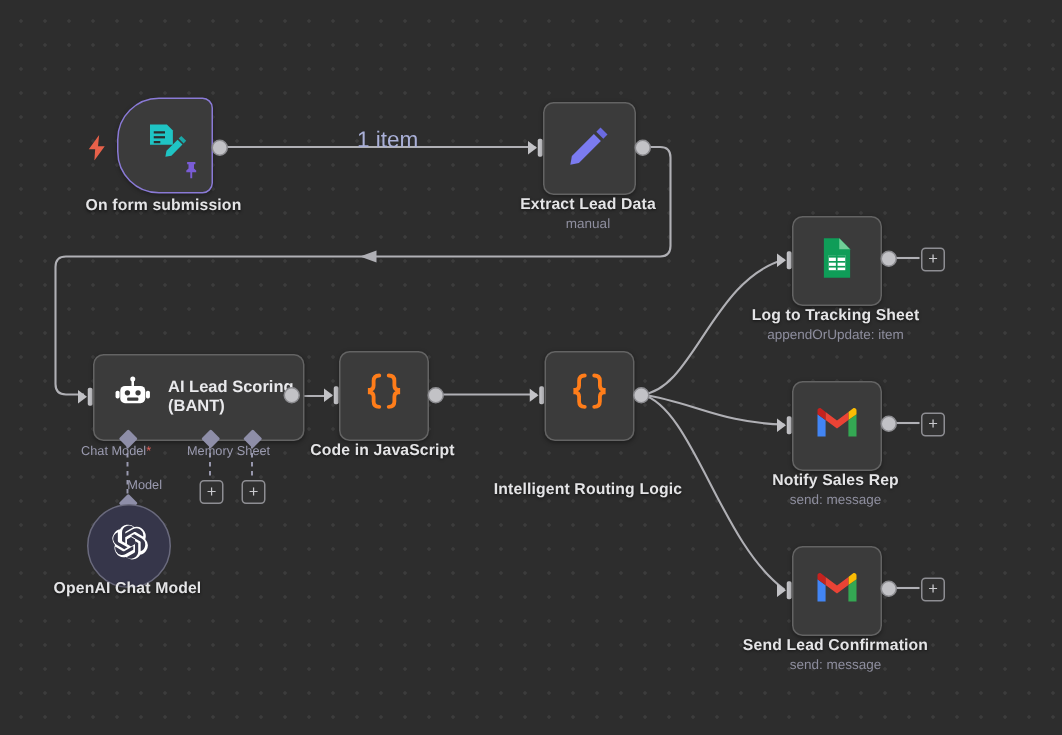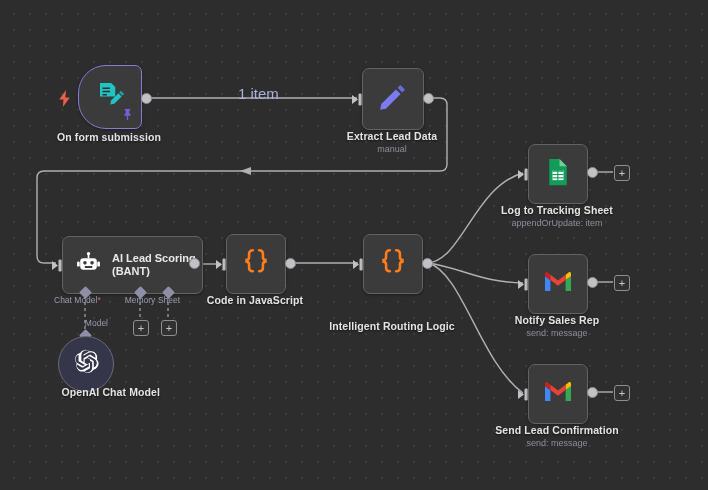--- a/index.html
+++ b/index.html
@@ -188,21 +188,21 @@
 
   <div class="node">
     <div class="diamond" style="left:81px;top:331px;"></div>
     <div class="circ" style="left:58px;top:336px;">
       <span class="icon">
         <svg width="28" height="28" viewBox="0 0 24 24">
           <path fill="#ffffff" d="M21.3 9.8a5.3 5.3 0 0 0-.46-4.37 5.4 5.4 0 0 0-5.8-2.58A5.35 5.35 0 0 0 6.9 4.2a5.34 5.34 0 0 0-3.57 2.6 5.36 5.36 0 0 0 .66 6.3 5.3 5.3 0 0 0 .46 4.37 5.4 5.4 0 0 0 5.81 2.58 5.34 5.34 0 0 0 8.13-1.35 5.34 5.34 0 0 0 3.57-2.6 5.36 5.36 0 0 0-.66-6.3zm-8.04 11.2a3.98 3.98 0 0 1-2.56-.92l.13-.07 4.25-2.45a.69.69 0 0 0 .35-.6V10.9l1.8 1.04c.2.01.03.03.03.05v4.96a4 4 0 0 1-4 3.99zM4.66 16.8a3.97 3.97 0 0 1-.48-2.67l.13.08 4.25 2.45c.22.13.48.13.7 0l5.19-3v2.08a.07.07 0 0 1-.03.06l-4.3 2.48a4 4 0 0 1-5.46-1.46zM3.54 7.6a3.97 3.97 0 0 1 2.08-1.75v5.05c0 .25.13.48.35.6l5.17 2.98-1.8 1.04a.07.07 0 0 1-.06 0L4.98 13.06a4 4 0 0 1-1.46-5.46zm14.76 3.43l-5.18-3 1.8-1.03a.07.07 0 0 1 .06 0l4.3 2.48a4 4 0 0 1-.61 7.2v-5.04a.69.69 0 0 0-.36-.6zm1.79-2.7l-.13-.08-4.24-2.47a.69.69 0 0 0-.7 0l-5.18 3V6.7a.07.07 0 0 1 .03-.06l4.3-2.48a4 4 0 0 1 5.93 4.14zM9.86 12.03l-1.8-1.04a.07.07 0 0 1-.04-.05V5.99a4 4 0 0 1 6.55-3.07l-.13.07L10.2 5.44a.69.69 0 0 0-.35.6zm.98-2.1L13.15 8.6l2.32 1.33v2.67l-2.31 1.33-2.32-1.33z"></path>
         </svg>
       </span>
     </div>
-    <div class="label" style="left:10px;top:386px;width:150px;text-align:right;">OpenAI Chat Model</div>
+    <div class="label" style="left:10px;top:386px;width:150px;">OpenAI Chat Model</div>
   </div>
 
   <div class="node">
     <span class="inArrow" style="left:216px;top:257px;">
       <svg width="11" height="13" viewBox="0 0 11 13">
         <path d="M0 2 L6 6.5 L0 11 Z" fill="#c2c2c6"></path>
         <rect x="6.5" y="0.5" width="3.2" height="12" rx="1.2" fill="#c2c2c6"></rect>
       </svg>
     </span>
     <div class="nbox" style="left:226px;top:234px;width:58px;height:58px;">

